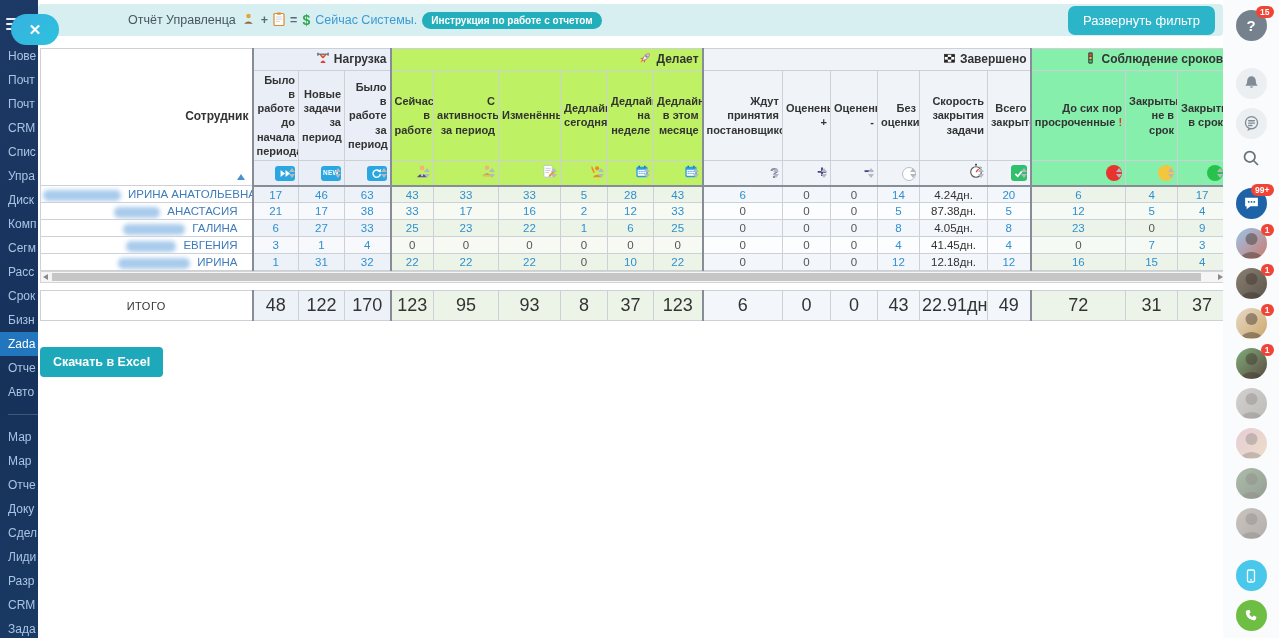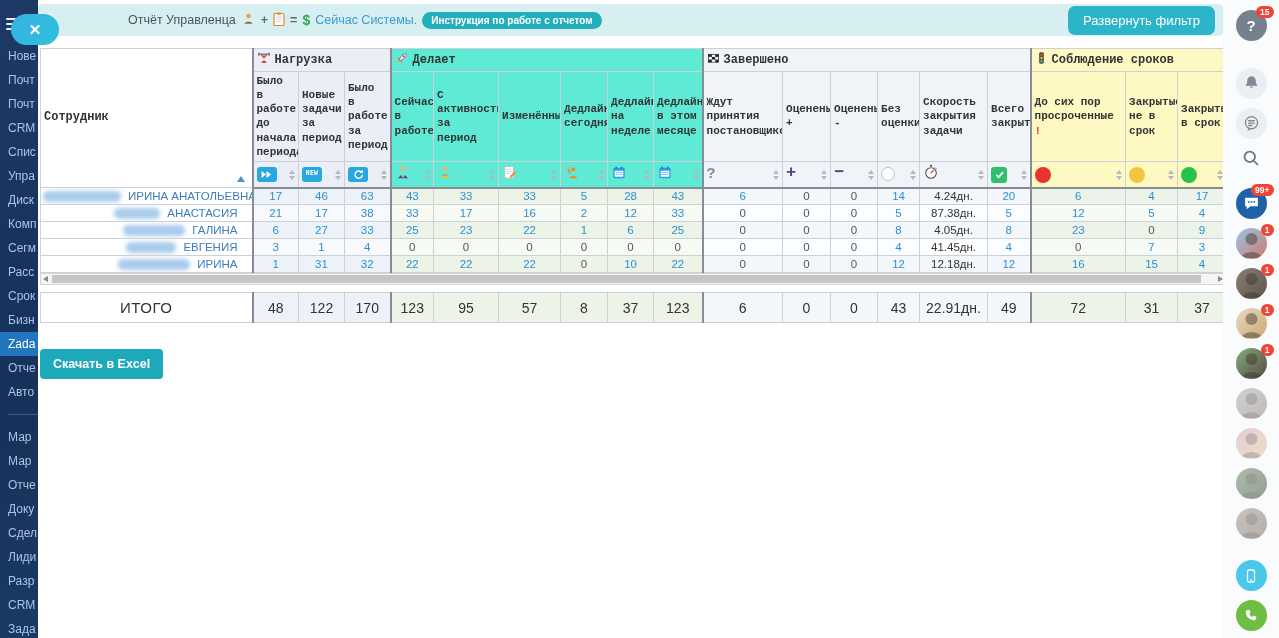--- a/index.html
+++ b/index.html
@@ -33,32 +33,32 @@
   .topbar a.comp { color:#3a9bd5; text-decoration:none; }
   .instr-badge { background:#23aebc; color:#fff; font-size:10px; font-weight:bold;
     border-radius:9px; padding:3px 9px; cursor:pointer; white-space:nowrap; }
   .expand-btn { margin-left:auto; background:#2cb4c8; border:none; color:#fff; font-size:13px;
     padding:7px 15px; border-radius:7px; cursor:pointer; }
 
   
   .report { margin:12px 0 0 2px; }
   table { border-collapse:collapse; table-layout:fixed; width:1186px; }
   th, td { border:1px solid #ccd1d7; overflow:hidden; }
-  th { font-size:11px; color:#333; font-weight:bold; text-align:left; padding:2px 3px; line-height:1.3;font-family:Liberation Mono, monospace; }
+  th { font-size:11px; color:#333; font-weight:bold; text-align:right; padding:2px 3px; line-height:1.3; }
   .sep { border-left:2px solid #878d97 !important; }
   #rt { border:1px solid #9aa0a8; }
   #tt { border:1px solid #9aa0a8; }
   tr.r1 th { height:20px; font-size:12px; }
   tr.r2 th { height:76px; vertical-align:middle; }
   tr.r3 th { height:24px; border-bottom:2px solid #878d97; position:relative; }
   th.emp { background:#fff; position:relative; font-size:12.5px; }
   .emp-sort { position:absolute; right:7px; bottom:5px; width:0; height:0;
     border:4px solid transparent; border-bottom:6px solid #4a90d0; border-top:none; }
-  .g0h { background:#e9eef7; } .g1h { background:#5eead4; }
-  .g2h { background:#f0f4f9; } .g3h { background:#fef9c3; }
+  .g0h { background:#e9eef7; } .g1h { background:#bef264; }
+  .g2h { background:#f0f4f9; } .g3h { background:#86efac; }
   td { font-size:11.5px; text-align:center; height:17px; padding:0 2px; }
   .g0.tA{background:#edf2f9}.g0.tB{background:#f7f9fc}
   .g1.tA{background:#ecf4e7}.g1.tB{background:#f6faf3}
   .g2.tA{background:#f3f6fa}.g2.tB{background:#fcfdfe}
   .g3.tA{background:#ecf4e9}.g3.tB{background:#f6faf4}
   td.v { color:#2f8fd0; cursor:pointer; }
   td.z { color:#555; }
   td.spd { color:#333;margin-top:12px; }
   td.emp-name { text-align:right; padding-right:14px; color:#3e7cba; font-size:11.5px; background:#fff; cursor:pointer; white-space:nowrap;}
   .blur-blob { display:inline-block; height:11px; border-radius:5px; background:#a9cbec;
@@ -84,22 +84,22 @@
 
   
   .hscroll { position:relative; width:1186px; height:12px; background:#f5f5f5;
     border:1px solid #d4d4d4; margin-top:0; }
   .hthumb { position:absolute; left:11px; right:24px; top:1px; bottom:1px; background:#c6c6c6; }
   .harrow { position:absolute; top:2px; width:0; height:0; border:3.5px solid transparent; }
   .harrow.l { left:2px; border-right:5px solid #8a8a8a; border-left:none; }
   .harrow.r { right:2px; border-left:5px solid #8a8a8a; border-right:none; }
 
   #tt { margin-top:7px; }
-  #tt td { height:30px; font-size:14px; color:#333; }
-  #tt td.lbl { background:#fff; font-size:15px; letter-spacing:.5px; }
+  #tt td { height:30px; font-size:18px; color:#333; }
+  #tt td.lbl { background:#fff; font-size:11px; letter-spacing:.5px; }
 
   .excel-btn { margin:26px 0 0 0; background:#1ea9ba; border:none; color:#fff;
     font-size:12.5px; font-weight:bold; padding:8px 13px; border-radius:4px; cursor:pointer; }
 
   
   .rrail { position:absolute; right:0; top:0; width:56px; height:638px; background:#f9fbfc;
     z-index:3; display:flex; flex-direction:column; align-items:center; padding-top:10px; }
   .rr-item { position:relative; margin-bottom:9px; cursor:pointer; }
   .rr-circle { width:31px; height:31px; border-radius:50%; display:flex; align-items:center; justify-content:center; }
   .help-c { background:#75828e; color:#fff; font-weight:bold; font-size:15px; }
@@ -534,21 +534,21 @@
           <col style="width:49px">
         </colgroup>
         <tbody>
           <tr>
             <td class="lbl">ИТОГО</td>
             <td class="g0 tA sep">48</td>
             <td class="g0 tA">122</td>
             <td class="g0 tA">170</td>
             <td class="g1 tA sep">123</td>
             <td class="g1 tA">95</td>
-            <td class="g1 tA">57</td>
+            <td class="g1 tA">93</td>
             <td class="g1 tA">8</td>
             <td class="g1 tA">37</td>
             <td class="g1 tA">123</td>
             <td class="g2 tA sep">6</td>
             <td class="g2 tA">0</td>
             <td class="g2 tA">0</td>
             <td class="g2 tA">43</td>
             <td class="g2 tA">22.91дн.</td>
             <td class="g2 tA">49</td>
             <td class="g3 tA sep">72</td>

